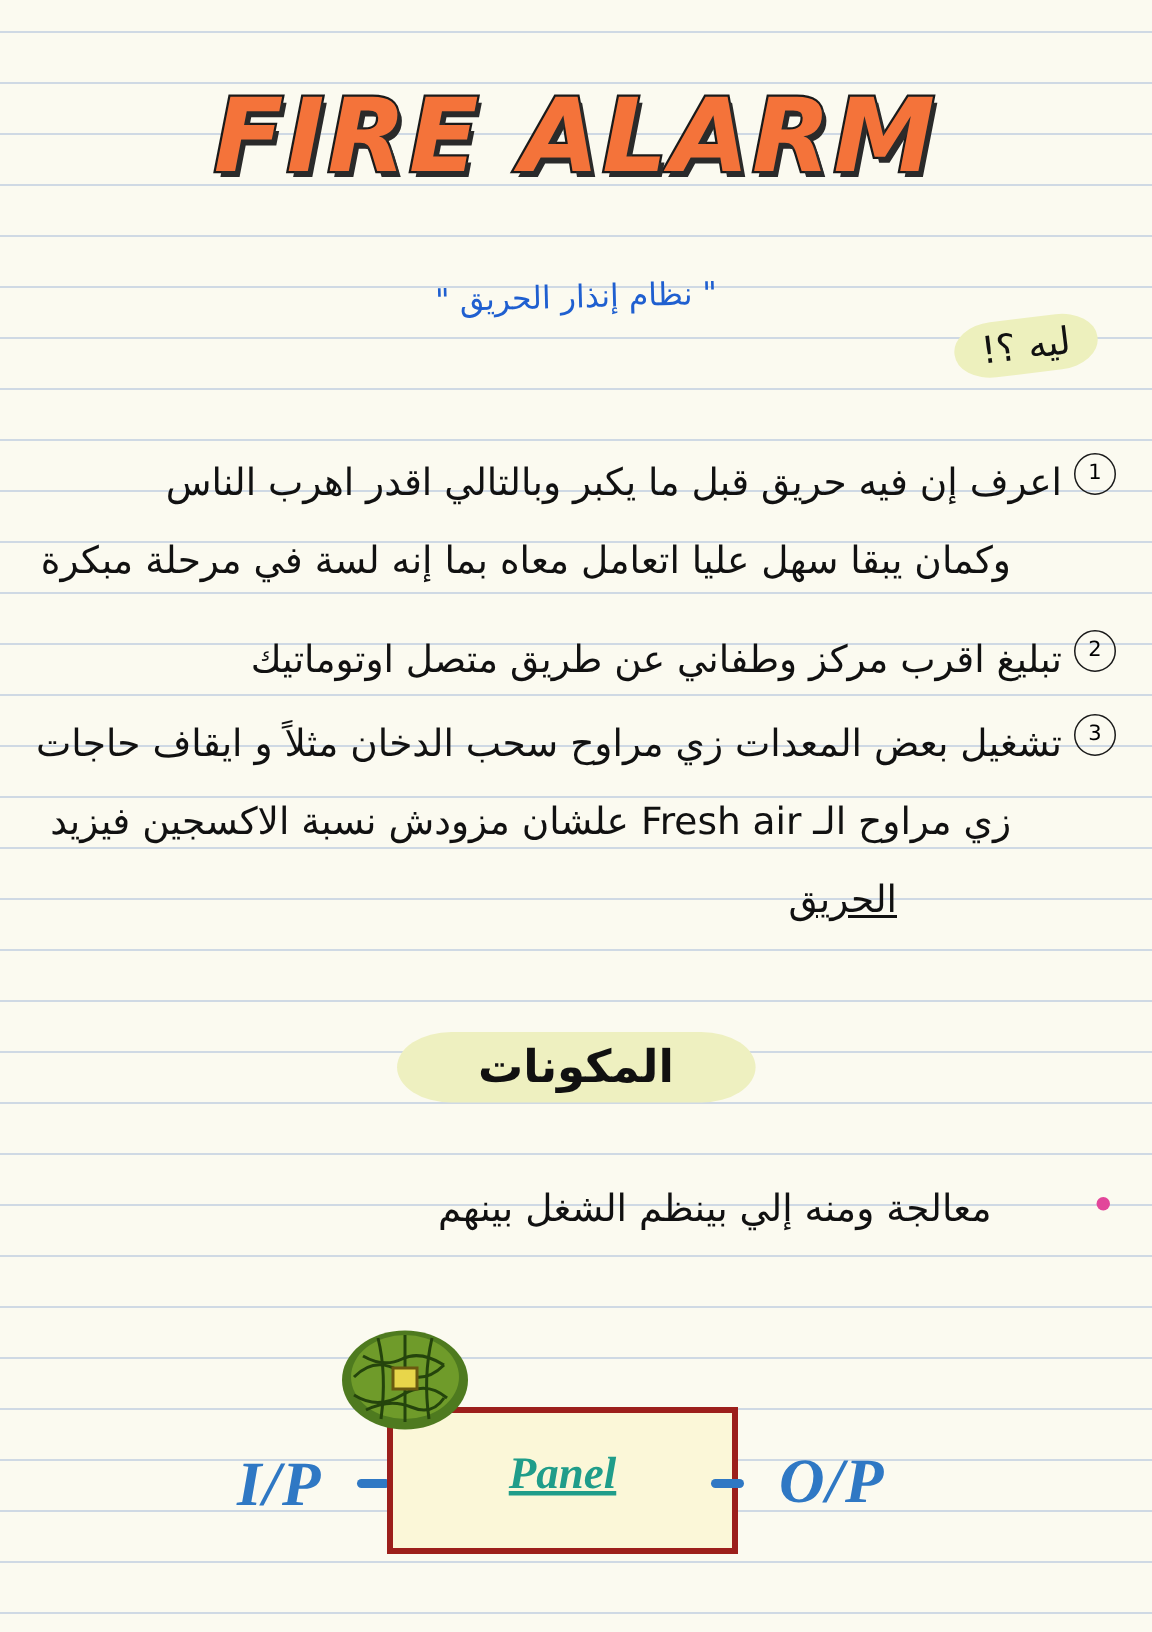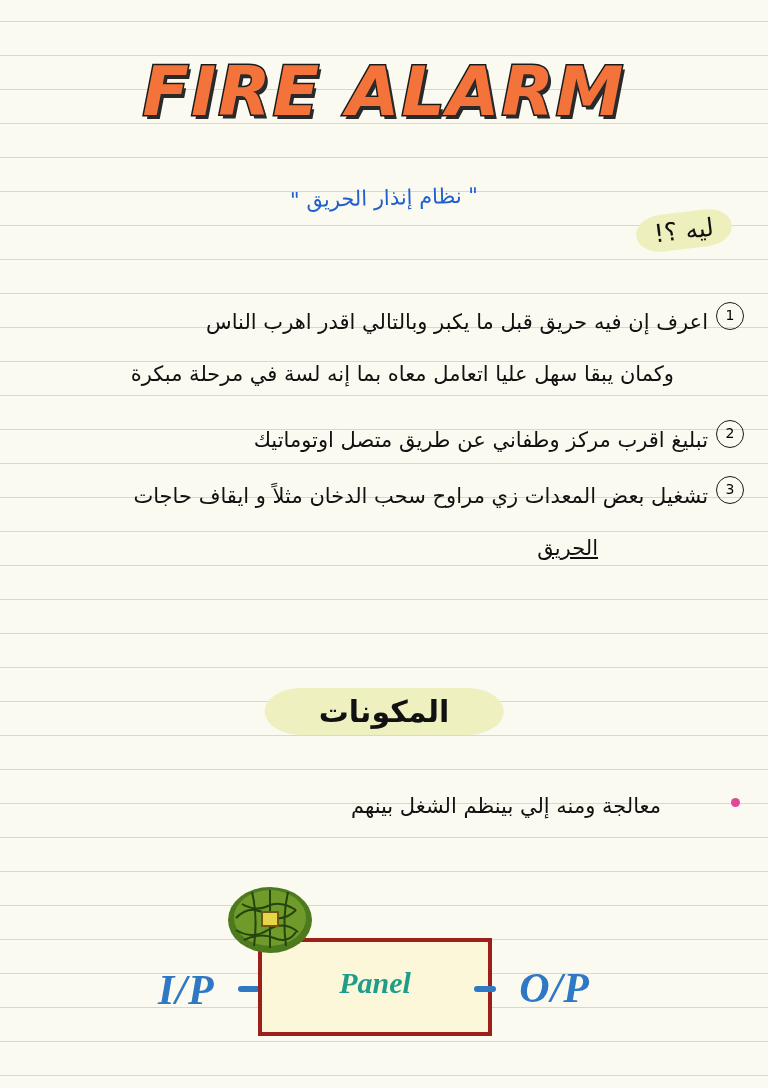--- a/index.html
+++ b/index.html
@@ -118,21 +118,21 @@
     font-size: 14px;
     line-height: 24px;
     text-align: center;
     margin-left: 8px;
     margin-top: 6px;
   }
   .li-body {
     flex: 1 1 auto;
   }
   .line {
-    font-size: 21px;
+    font-size: 25px;
     line-height: 52px;
     color: #111;
     white-space: nowrap;
     direction: rtl;
   }
   .line.indent-r { padding-right: 34px; }
 
   
   .bullet-block {
     position: absolute;
@@ -198,20 +198,21 @@
     position: absolute;
     left: 0;
     top: 24px;
     width: 226px;
     text-align: center;
     font-family: "Liberation Serif", serif;
     font-style: italic;
     font-weight: bold;
     font-size: 30px;
     color: #1f9d8a;
+    text-decoration: underline;
   }
 
   .brain {
     position: absolute;
     left: 222px;
     top: -34px;
     width: 96px;
     height: 78px;
   }
 </style>
@@ -241,20 +242,21 @@
         <div class="num">2</div>
         <div class="li-body">
           <div class="line">تبليغ اقرب مركز وطفاني عن طريق متصل اوتوماتيك</div>
         </div>
       </div>
 
       <div class="li" style="margin-top:2px;">
         <div class="num">3</div>
         <div class="li-body">
           <div class="line">تشغيل بعض المعدات زي مراوح سحب الدخان مثلاً و ايقاف حاجات</div>
+          <div class="line indent-r">زي مراوح الـ Fresh air علشان مزودش نسبة الاكسجين فيزيد</div>
           <div class="line" style="padding-right:110px;text-decoration:underline;">الحريق</div>
         </div>
       </div>
 
     </div>
 
     <div class="highlight components">المكونات</div>
 
     <div class="bullet-block">
       <div class="dot"></div>

